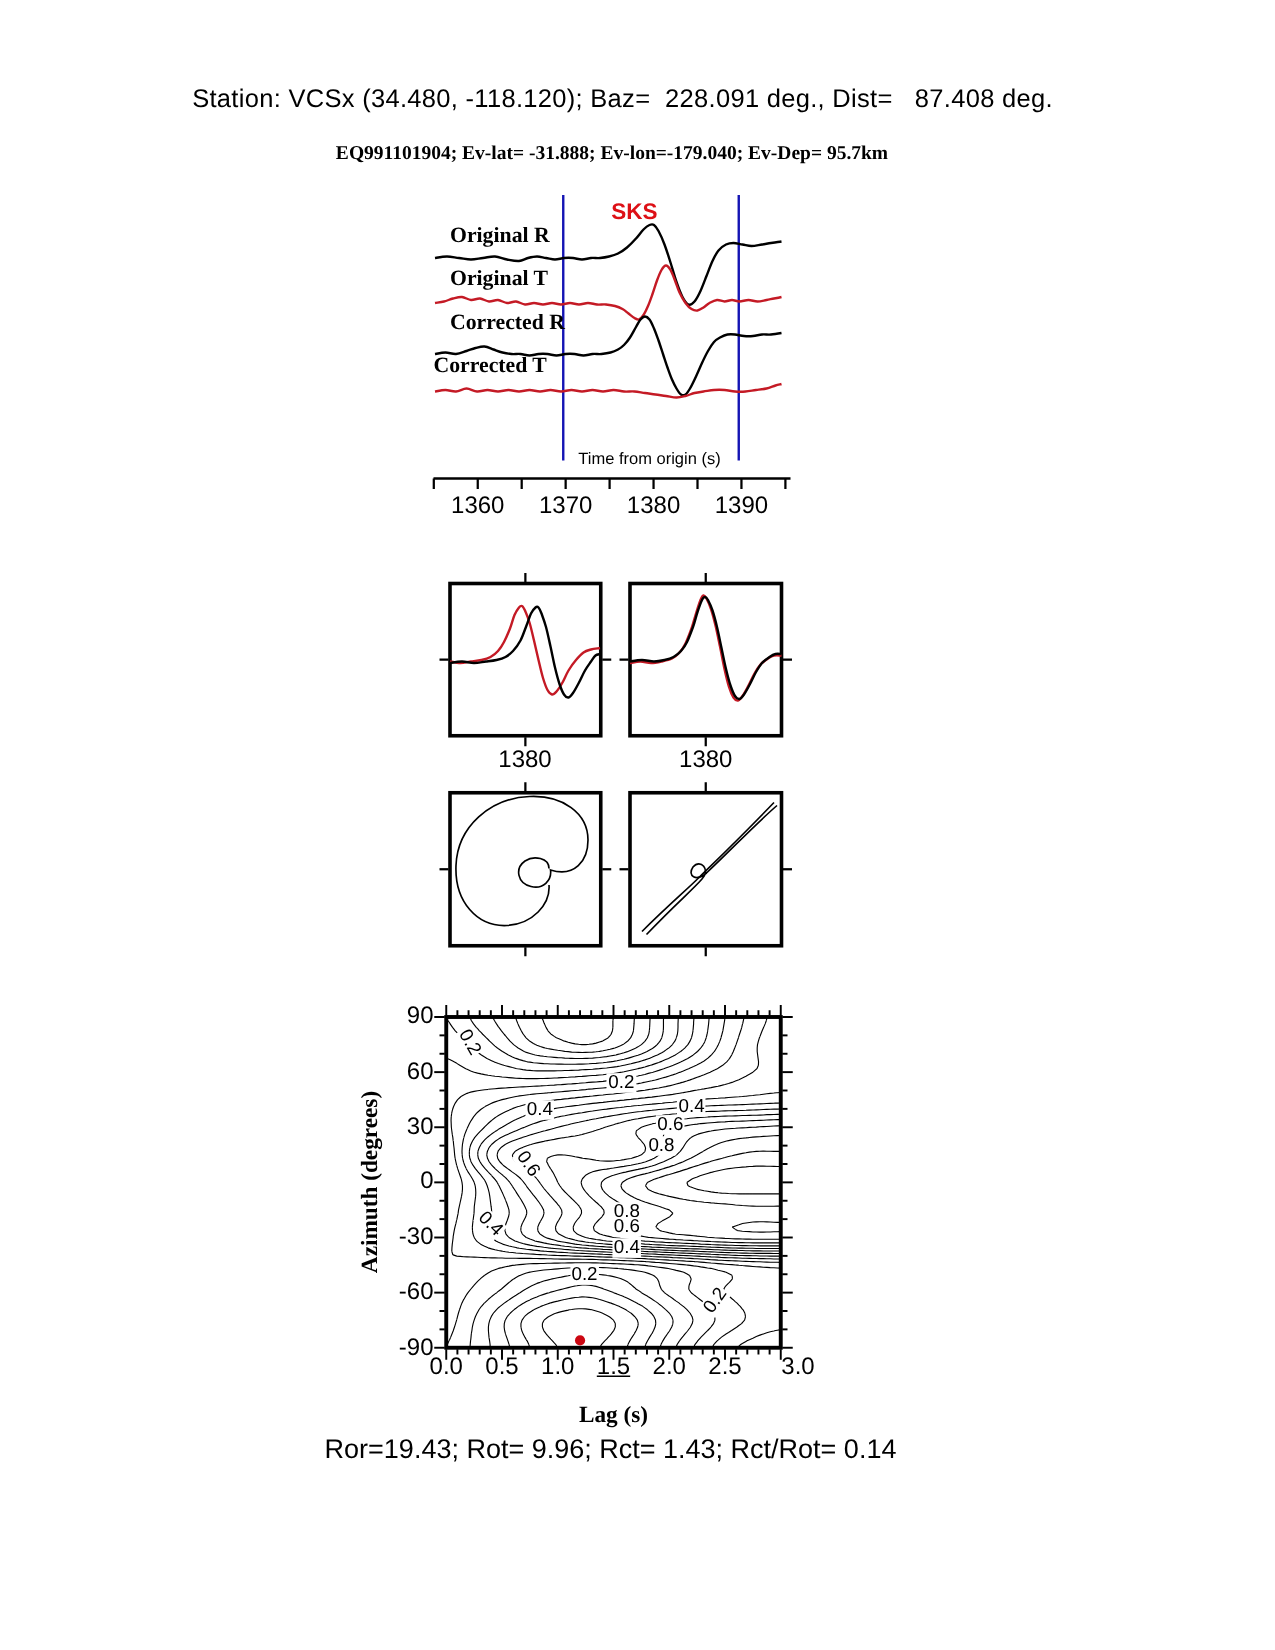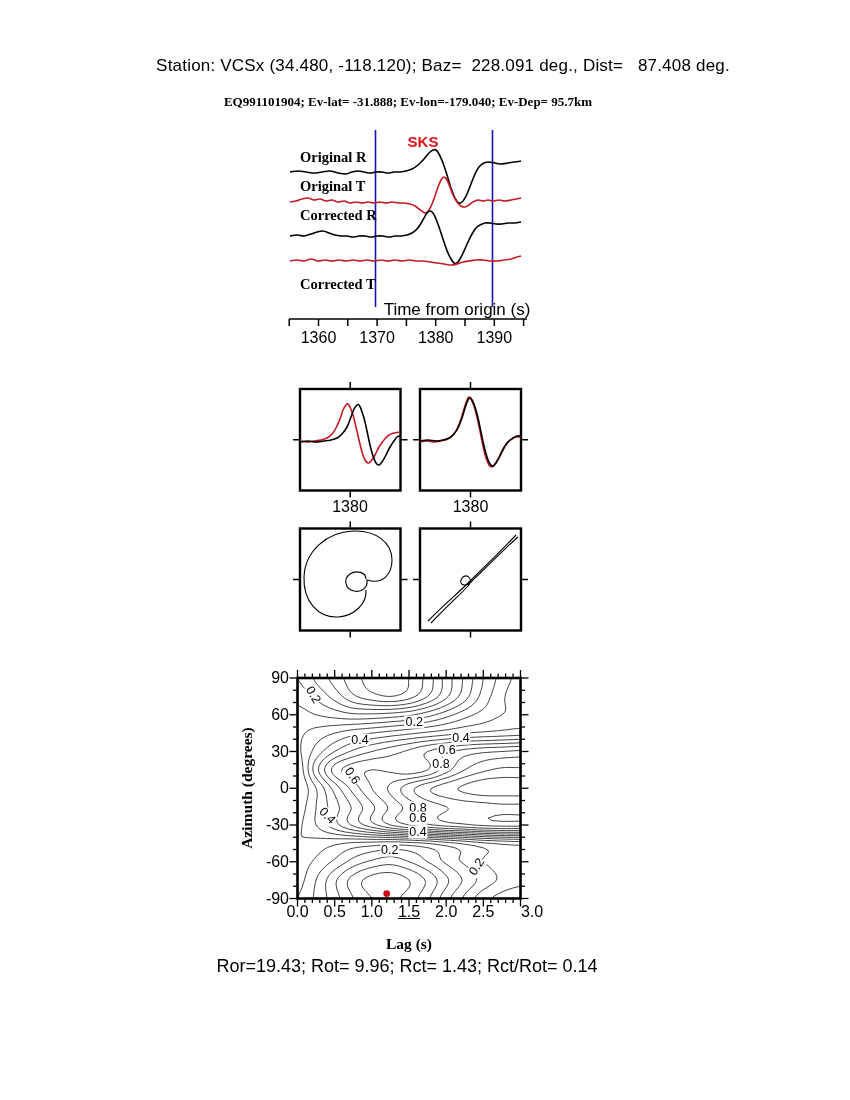--- a/index.html
+++ b/index.html
@@ -1,25 +1,25 @@
 <!DOCTYPE html>
 <html><head>
 <meta charset="utf-8">
 <style>
   html,body{margin:0;padding:0;background:#fff;}
   #fig{position:relative;width:850px;height:1100px;background:#fff;overflow:hidden;
        font-family:"Liberation Sans",sans-serif;color:#000;}
   #art{position:absolute;left:0;top:0;}
   .abs{position:absolute;white-space:pre;}
   .ctr{transform:translateX(-50%);}
-  .title{font-size:17px;letter-spacing:.2px;margin-left:28px;}
+  .title{font-size:17px;letter-spacing:.2px;}
   .subtitle{font-family:"Liberation Serif",serif;font-weight:bold;font-size:13px;}
   .tracelab{font-family:"Liberation Serif",serif;font-weight:bold;font-size:14.5px;}
   .phaselab{font-weight:bold;font-size:15px;}
-  .axistitle{font-size:17px;margin-left:24px;}
+  .axistitle{font-size:11px;}
   .ticklab{font-size:16px;}
   .serifbold{font-family:"Liberation Serif",serif;font-weight:bold;font-size:15.5px;}
   .footer{font-size:18px;}
   .clab{position:absolute;font-size:12.5px;background:#fff;padding:0 1px;line-height:13px;}
 </style>
 </head>
 <body>
 
 <div id="fig">
   <svg id="art" width="850" height="1100">
@@ -189,21 +189,21 @@
       <circle cx="386.7" cy="893.6" r="3.4" fill="#cc0712"></circle>
     </svg>
 
   <div class="abs title ctr" style="left:415px;top:56px;">Station: VCSx (34.480, -118.120); Baz=  228.091 deg., Dist=   87.408 deg.</div>
   <div class="abs subtitle ctr" style="left:408px;top:94px;">EQ991101904; Ev-lat= -31.888; Ev-lon=-179.040; Ev-Dep= 95.7km</div>
 
   <div class="abs phaselab ctr" style="left:423px;top:133px;color:#dd1016;">SKS</div>
   <div class="abs tracelab" style="left:300px;top:149px;">Original R</div>
   <div class="abs tracelab" style="left:300px;top:178px;">Original T</div>
   <div class="abs tracelab" style="left:300px;top:207px;">Corrected R</div>
-  <div class="abs tracelab" style="left:300px;top:236px;margin-top:40px;">Corrected T</div>
+  <div class="abs tracelab" style="left:289px;top:236px;">Corrected T</div>
   <div class="abs axistitle ctr" style="left:433px;top:300px;">Time from origin (s)</div>
 
   <div class="abs serifbold" style="left:247px;top:788px;transform:translate(-50%,-50%) rotate(-90deg);">Azimuth (degrees)</div>
   <div class="abs serifbold ctr" style="left:409px;top:935px;">Lag (s)</div>
 
   <div class="abs footer ctr" style="left:407px;top:956px;">Ror=19.43; Rot= 9.96; Rct= 1.43; Rct/Rot= 0.14</div>
 
   <div id="gen-labels">
       <div class="abs ticklab" style="left: 318.5px; top: 329px; transform: translateX(-50%);">1360</div>
       <div class="abs ticklab" style="left: 377.1px; top: 329px; transform: translateX(-50%);">1370</div>

